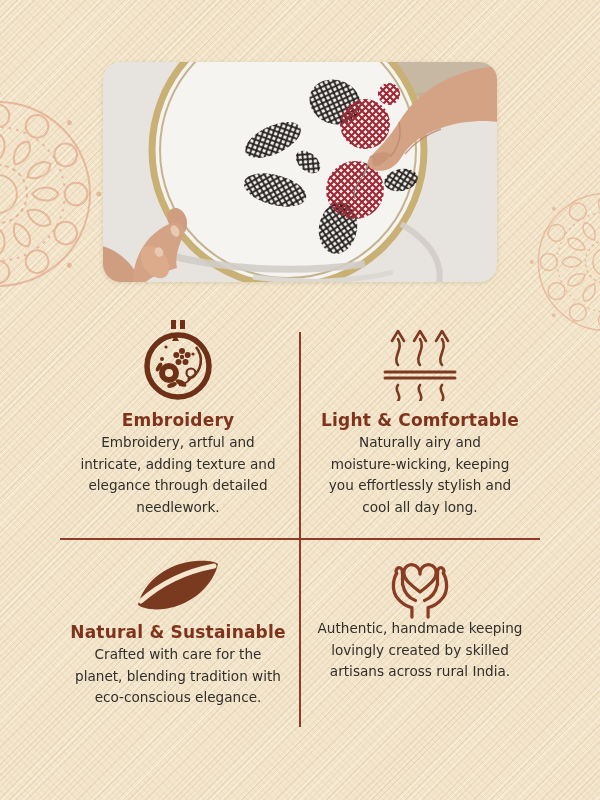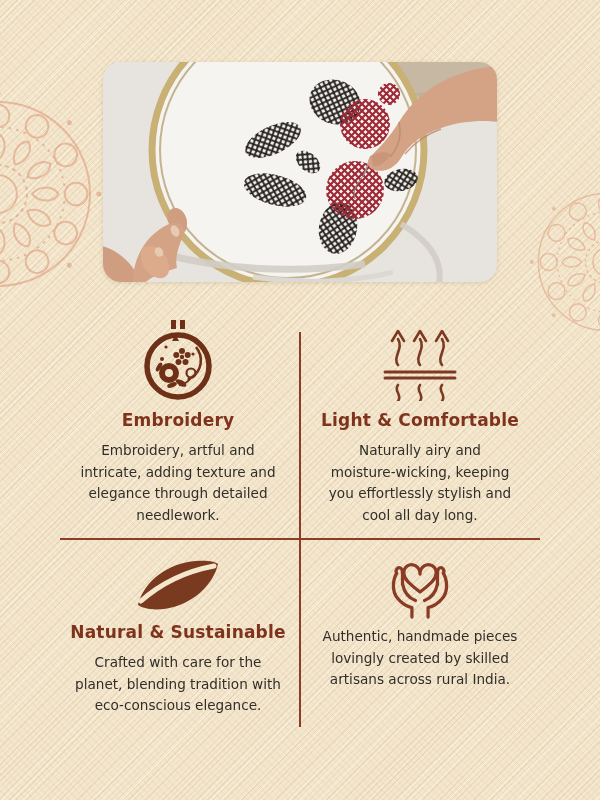--- a/index.html
+++ b/index.html
@@ -34,21 +34,21 @@
   .q3{left:50px;top:550px;}
   .q4{left:292px;top:550px;}
   .icon-box{height:84px;display:flex;align-items:center;justify-content:center;}
   .q3 .icon-box,.q4 .icon-box{height:66px;}
   .feature-title{
     margin:6px 0 0 0;
     font-size:17px;font-weight:700;letter-spacing:0.2px;
     color:#7f331c;
   }
   .feature-desc{
-    margin:10px 0 0 0;
+    margin:2px 0 0 0;
     font-size:13.6px;line-height:21.5px;
     color:#312e2a;
     white-space:pre-line;
   }
 </style>
 </head>
 <body>
 
 <div class="canvas">
 
@@ -235,18 +235,18 @@
       <svg viewBox="0 0 78 80" width="70" height="72" fill="none" stroke="#8a3b24" stroke-width="3.6" stroke-linecap="round" stroke-linejoin="round">
         <path d="M39,30 C39,22 31,17 25,21 C19,25 20,33 26,39 C30,43 35,47 39,50 C43,47 48,43 52,39 C58,33 59,25 53,21 C47,17 39,22 39,30 Z"></path>
         <g id="hnd">
           <path d="M13,29 C11,26 14,21.5 17.5,23.5 C19.5,24.7 19.5,28 19.5,31 L19.5,41"></path>
           <path d="M13,29 C8,38 8,50 14,57 C18,62 24,66 30,67.5 L30,78"></path>
           <path d="M19.5,41 C21.5,51 27,57 34,59.5"></path>
         </g>
         <use href="#hnd" transform="translate(78,0) scale(-1,1)"></use>
       </svg>
     </div>
-    <p class="feature-desc">Authentic, handmade pieces
+    <p class="feature-desc">Authentic, handmade keeping
 lovingly created by skilled
 artisans across rural India.</p>
   </div>
 
 </div>
 
 </body></html>

